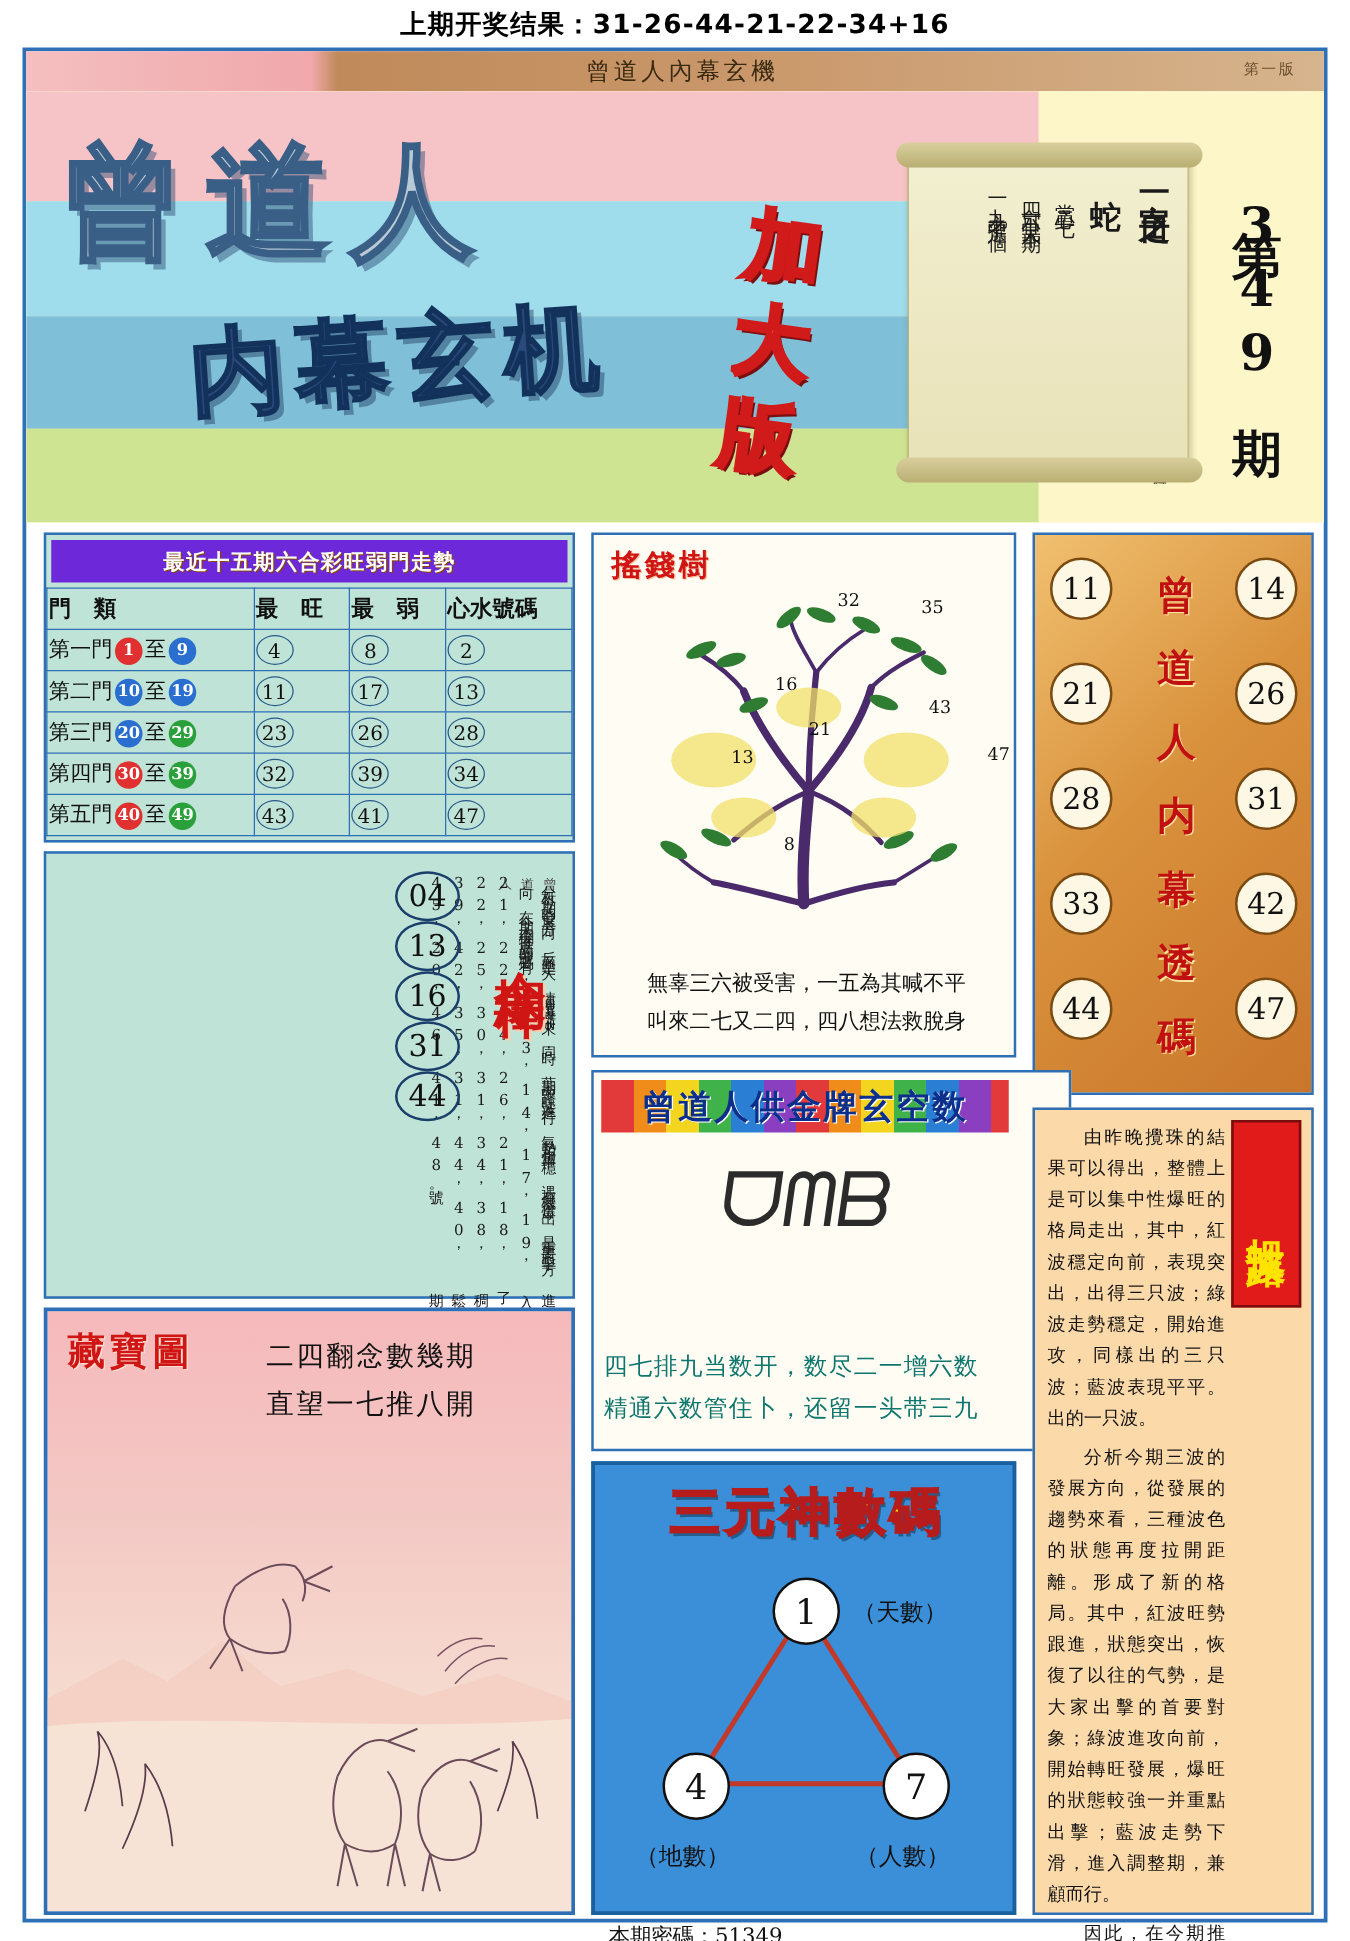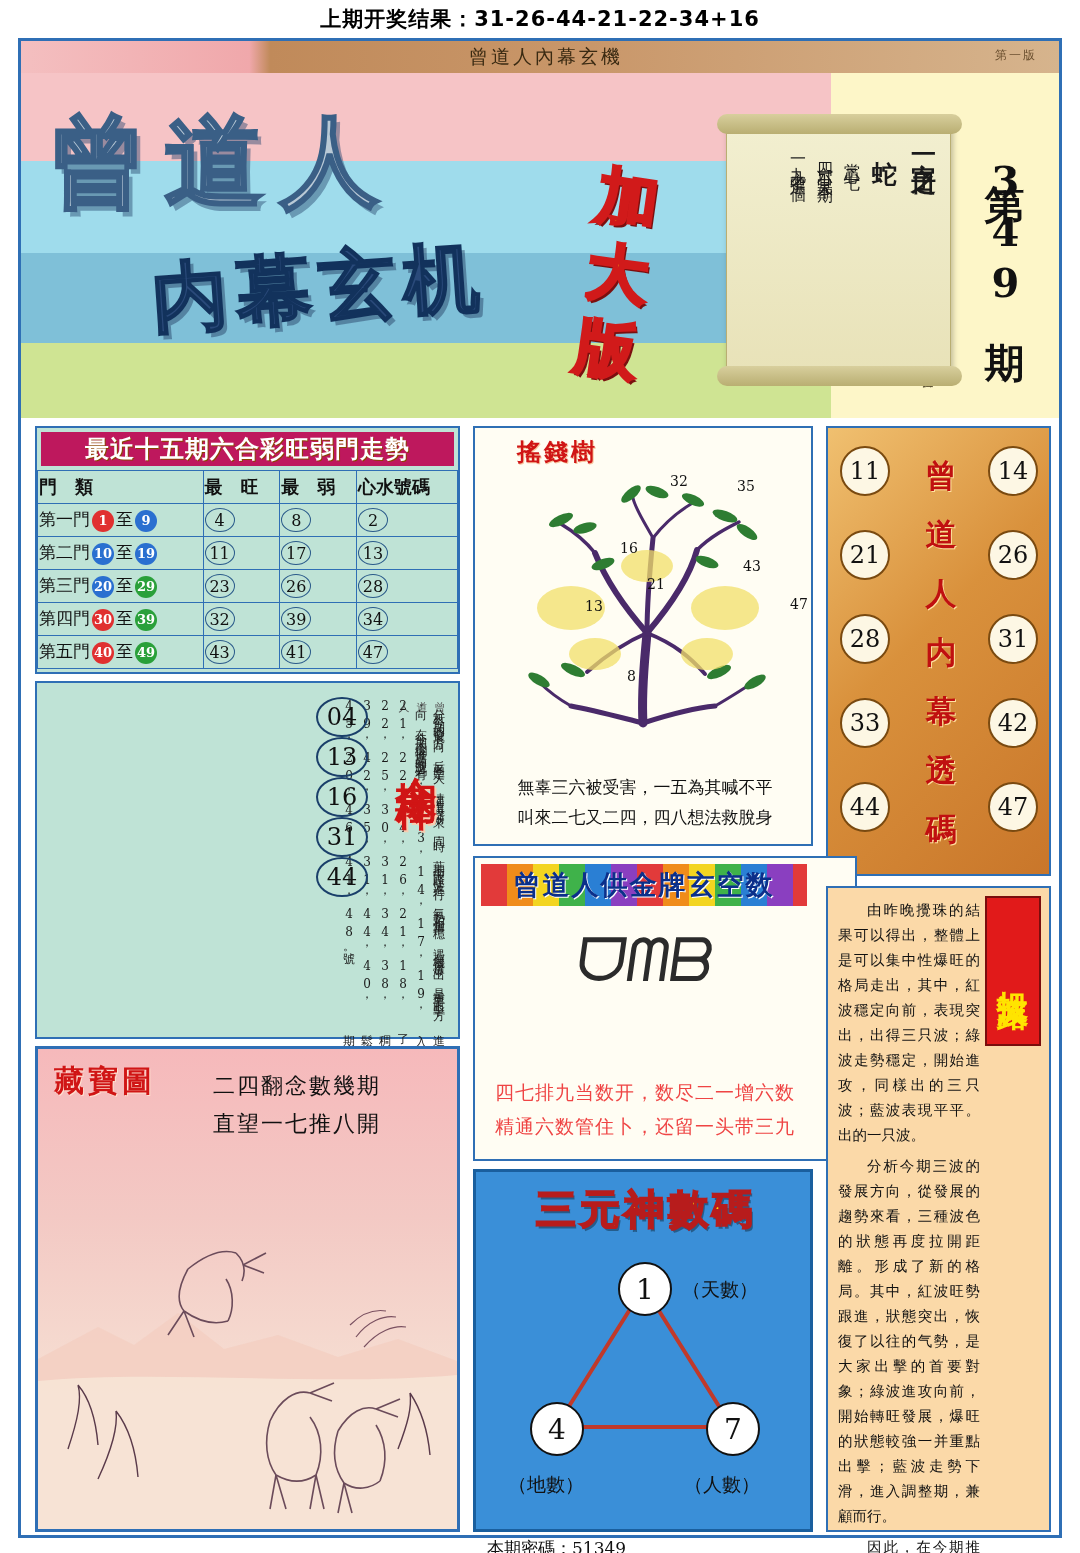--- a/index.html
+++ b/index.html
@@ -116,23 +116,23 @@
     font-size:40px; font-weight:bold; color:#111; letter-spacing:4px;
   }
   
   .panel { position:absolute; }
   
   .trend {
     left:14px; top:385px; width:425px; height:248px;
     background:#bfe3d6; border:2px solid #2f6fb5;
   }
   .trend-title {
-    height:34px; margin:4px; background:#be185d;
-    display:flex; align-items:center; justify-content:center;
-    font-family:Liberation Sans, sans-serif; font-size:24px; font-weight:bold;
+    height:34px; margin:4px; background:#6d28d9;
+    display:flex; align-items:center; justify-content:center;
+    font-family:Liberation Sans, sans-serif; font-size:17px; font-weight:bold;
     color:#fff; text-shadow:1px 1px 0 #8a4500;
     letter-spacing:1px;
   }
   table.trend-tbl { width:100%; border-collapse:collapse; font-family:"DejaVu Serif", serif; }
   table.trend-tbl th, table.trend-tbl td {
     border:1px solid #2f6fb5; height:33px; text-align:left; font-size:17px; color:#111;
   }
   table.trend-tbl th { font-weight:bold; font-size:18px; }
   .mencell { white-space:nowrap; font-size:17px; }
   .ball { display:inline-flex; align-items:center; justify-content:center;
@@ -145,21 +145,21 @@
     width:30px; height:24px; border:1.5px solid #2a5a8a; border-radius:50%;
     font-size:16px; }
   
   .tree {
     left:452px; top:385px; width:340px; height:420px;
     background:#fffdf3; border:2px solid #2f6fb5;
   }
   .tree-title {
     position:absolute; left:14px; top:8px;
     font-family:"DejaVu Serif", serif; font-size:24px; font-weight:bold;
-    color:#d01515; text-shadow:1px 1px 0 #f7c6a0; letter-spacing:3px;margin-left:28px;
+    color:#d01515; text-shadow:1px 1px 0 #f7c6a0; letter-spacing:3px;
   }
   .tree-num { position:absolute; font-family:"DejaVu Serif", serif; font-size:14px; color:#111; }
   .tree-poem {
     position:absolute; left:10px; bottom:12px; width:320px;
     font-family:"DejaVu Serif", serif; font-size:17px; color:#111; line-height:30px;
     text-align:center;
   }
   
   .board {
     left:805px; top:385px; width:225px; height:450px;
@@ -235,22 +235,22 @@
     text-shadow:1px 1px 0 #fff;
   }
   .gold-glyph {
     position:absolute; left:0; top:55px; width:340px; height:95px;
     display:flex; align-items:center; justify-content:center;
     font-family:"DejaVu Serif", serif; font-size:60px; color:#2b2b2b;
     transform:skewX(-8deg);
   }
   .gold-poem {
     position:absolute; left:8px; bottom:14px; width:324px;
-    font-family:Liberation Mono, monospace; font-size:19px; color:#ef4444; line-height:34px;
-    text-align:center; letter-spacing:1px;
+    font-family:Liberation Sans, sans-serif; font-size:19px; color:#0f766e; line-height:34px;
+    letter-spacing:1px;
   }
   
   .sanyuan {
     left:452px; top:1128px; width:340px; height:363px;
     background:#3a8fd8; border:3px solid #1a5f9e;
   }
   .sanyuan-title {
     position:absolute; left:0; top:10px; width:340px;
     text-align:center;
     font-family:"DejaVu Serif", serif; font-size:40px; font-weight:bold;

